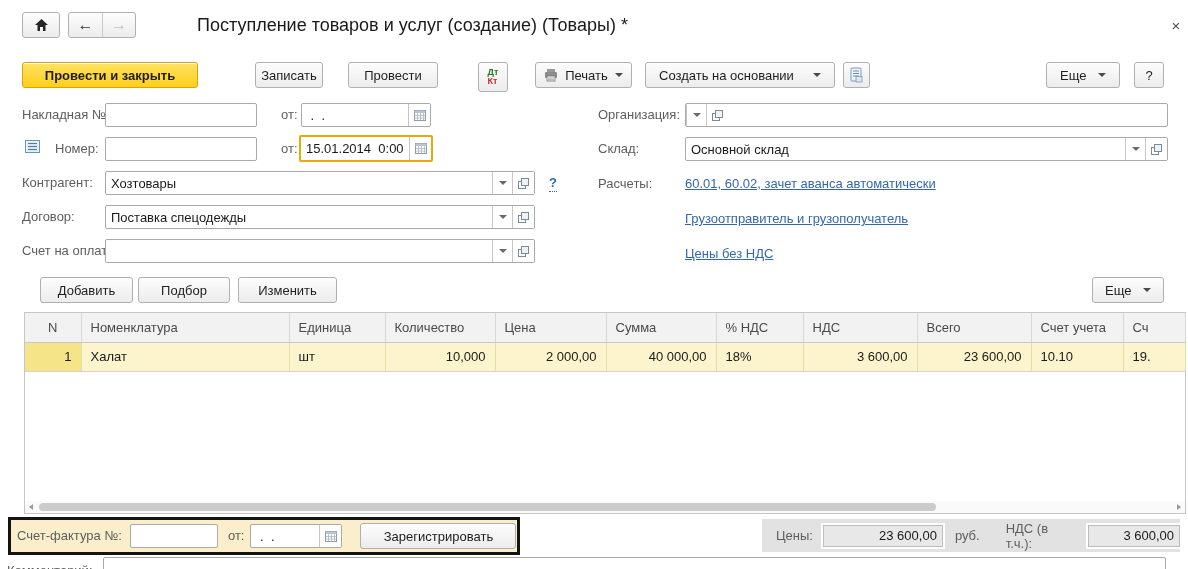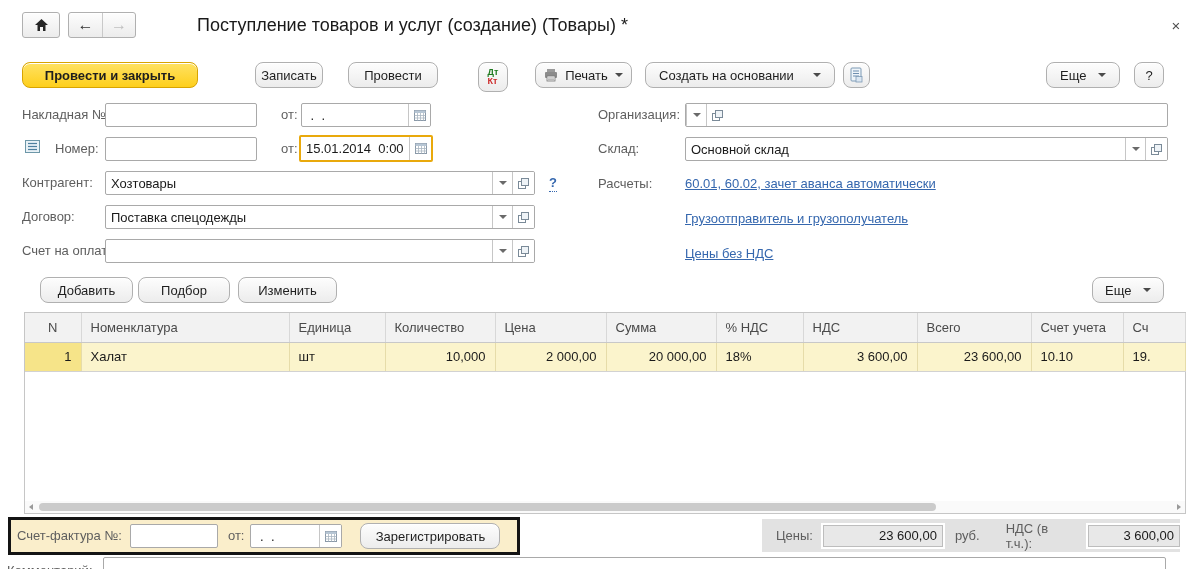--- a/index.html
+++ b/index.html
@@ -5,21 +5,21 @@
   * { margin:0; padding:0; box-sizing:border-box; }
   body { background:#fff; }
   .screen {
     position:relative; width:1188px; height:569px; overflow:hidden;
     background:#fff; font-family:"Liberation Sans", sans-serif; font-size:13px; color:#1a1a1a;
   }
   
   .btn {
     position:absolute; height:26px; display:inline-flex; align-items:center; justify-content:center;
     gap:7px; padding:0 10px; background:linear-gradient(#fdfdfd,#ececec);
-    border:1px solid #b0b0b0; border-radius:8px; color:#1e1e1e; cursor:default;
+    border:1px solid #b0b0b0; border-radius:3px; color:#1e1e1e; cursor:default;
     box-shadow:inset 0 1px 0 #fff; white-space:nowrap;
   }
   .btn-yellow {
     background:linear-gradient(#ffe263,#fecf1c); border-color:#d8a400; font-weight:bold;
   }
   .caret { width:0; height:0; border-left:4px solid transparent; border-right:4px solid transparent; border-top:4.5px solid #4a4a4a; }
   .lbl { position:absolute; color:#5e5e5e; line-height:24px; white-space:nowrap; }
   .field {
     position:absolute; height:24px; background:#fff; border:1px solid #a9a9a9; border-radius:2px;
     display:flex; align-items:stretch; overflow:hidden;
@@ -325,21 +325,21 @@
         <th>Всего</th>
         <th>Счет учета</th>
         <th>Сч</th>
       </tr>
       <tr>
         <td class="ncell rt">1</td>
         <td>Халат</td>
         <td>шт</td>
         <td class="rt">10,000</td>
         <td class="rt">2 000,00</td>
-        <td class="rt">20 000,00</td>
+        <td class="rt">40 000,00</td>
         <td>18%</td>
         <td class="rt">3 600,00</td>
         <td class="rt">23 600,00</td>
         <td>10.10</td>
         <td>19.</td>
       </tr>
     </tbody>
       </table>
     <div class="hscroll">
       <span class="h-arr">
@@ -367,21 +367,21 @@
               <rect x="0.5" y="0.5" width="11" height="2.5" fill="#b7c6d4"></rect>
               <line x1="3.5" y1="3" x2="3.5" y2="10.5" stroke="#a9b6c2" stroke-width="0.8"></line>
               <line x1="6.5" y1="3" x2="6.5" y2="10.5" stroke="#a9b6c2" stroke-width="0.8"></line>
               <line x1="9.5" y1="3" x2="9.5" y2="10.5" stroke="#a9b6c2" stroke-width="0.8"></line>
               <line x1="0.5" y1="5.5" x2="11.5" y2="5.5" stroke="#a9b6c2" stroke-width="0.8"></line>
               <line x1="0.5" y1="8" x2="11.5" y2="8" stroke="#a9b6c2" stroke-width="0.8"></line>
             </svg>
         </span>
       </span>
     </div>
-    <div class="btn" style="position:static; width:140px; margin-left:18px;">
+    <div class="btn" style="position:static; width:156px; margin-left:18px;">
       <span>Зарегистрировать</span>
     </div>
   </div>
 
   <div class="totals-panel">
     <span style="margin-left:14px; color:#5e5e5e;">Цены:</span>
     <div class="ro-field" style="width:120px; margin-left:10px;">
       <span>23 600,00</span>
     </div>
     <span style="margin-left:12px; color:#5e5e5e;">руб.</span>

